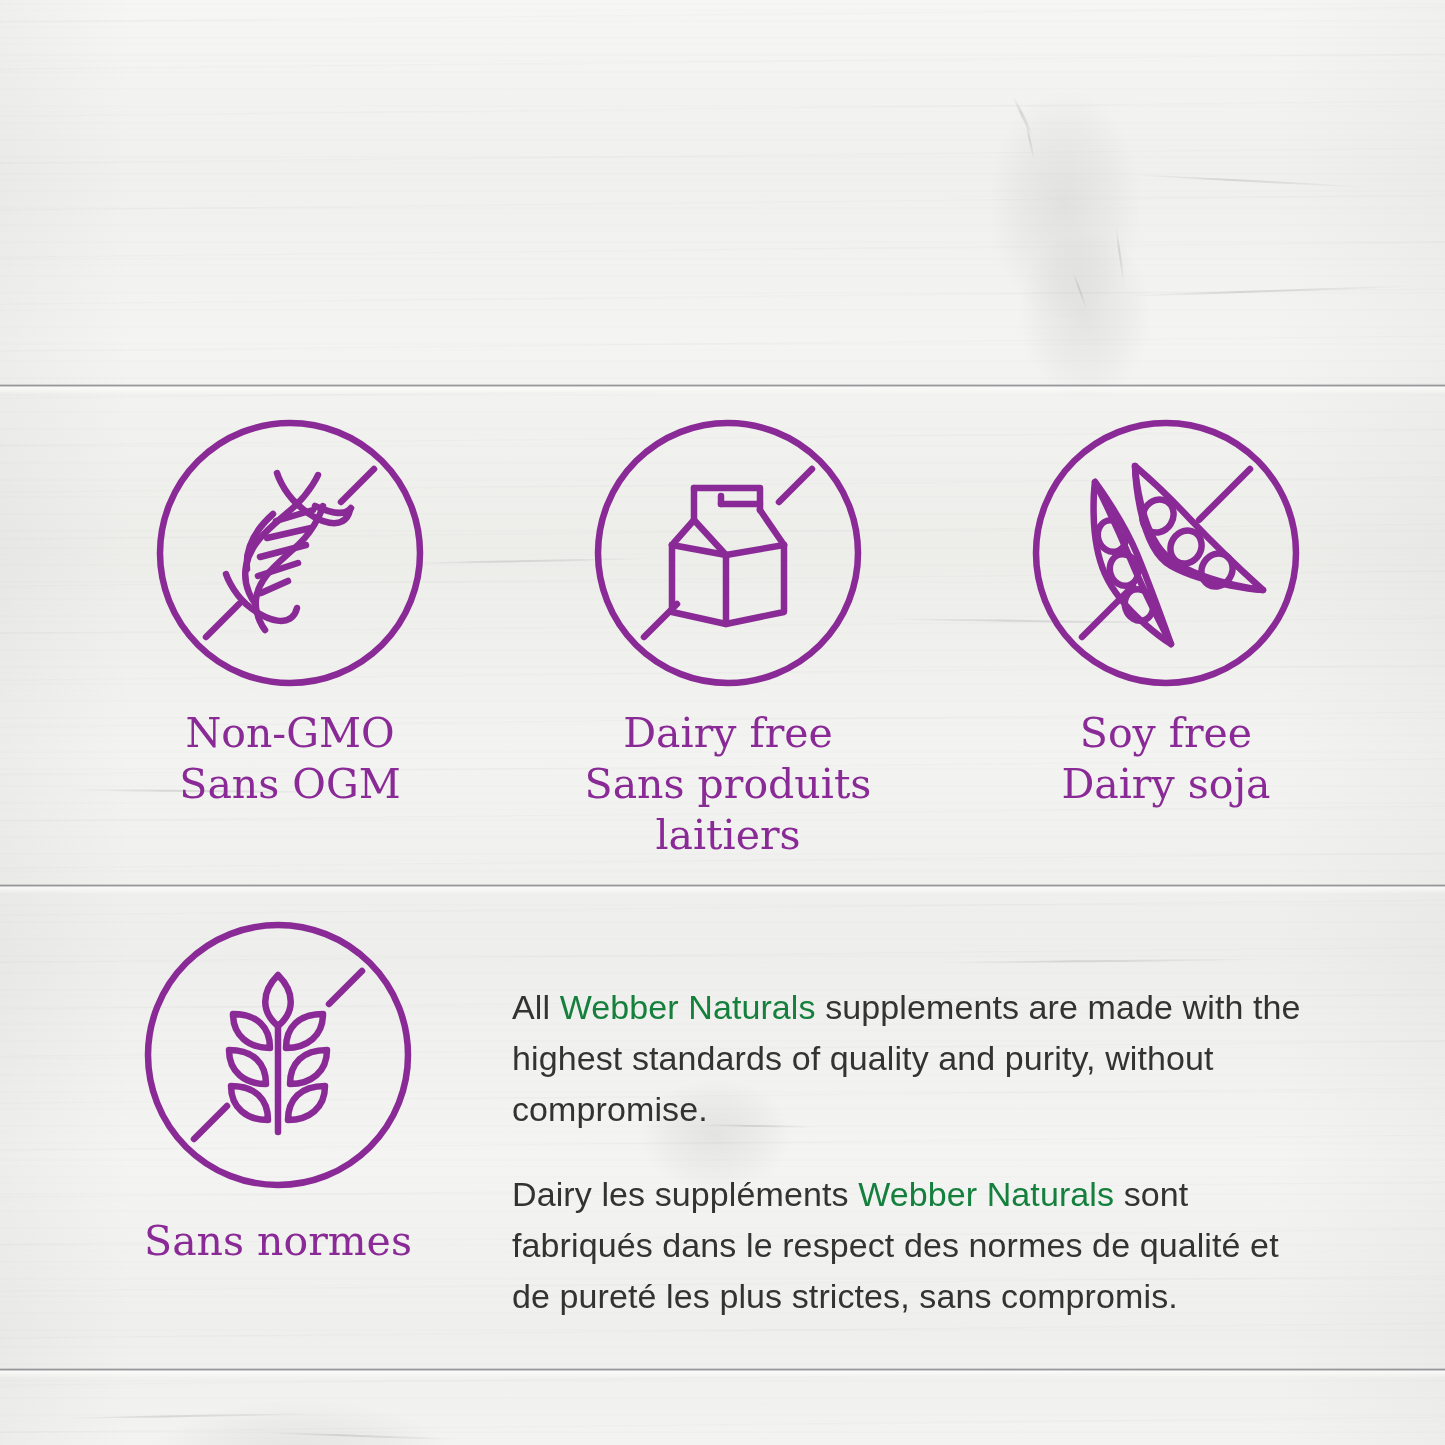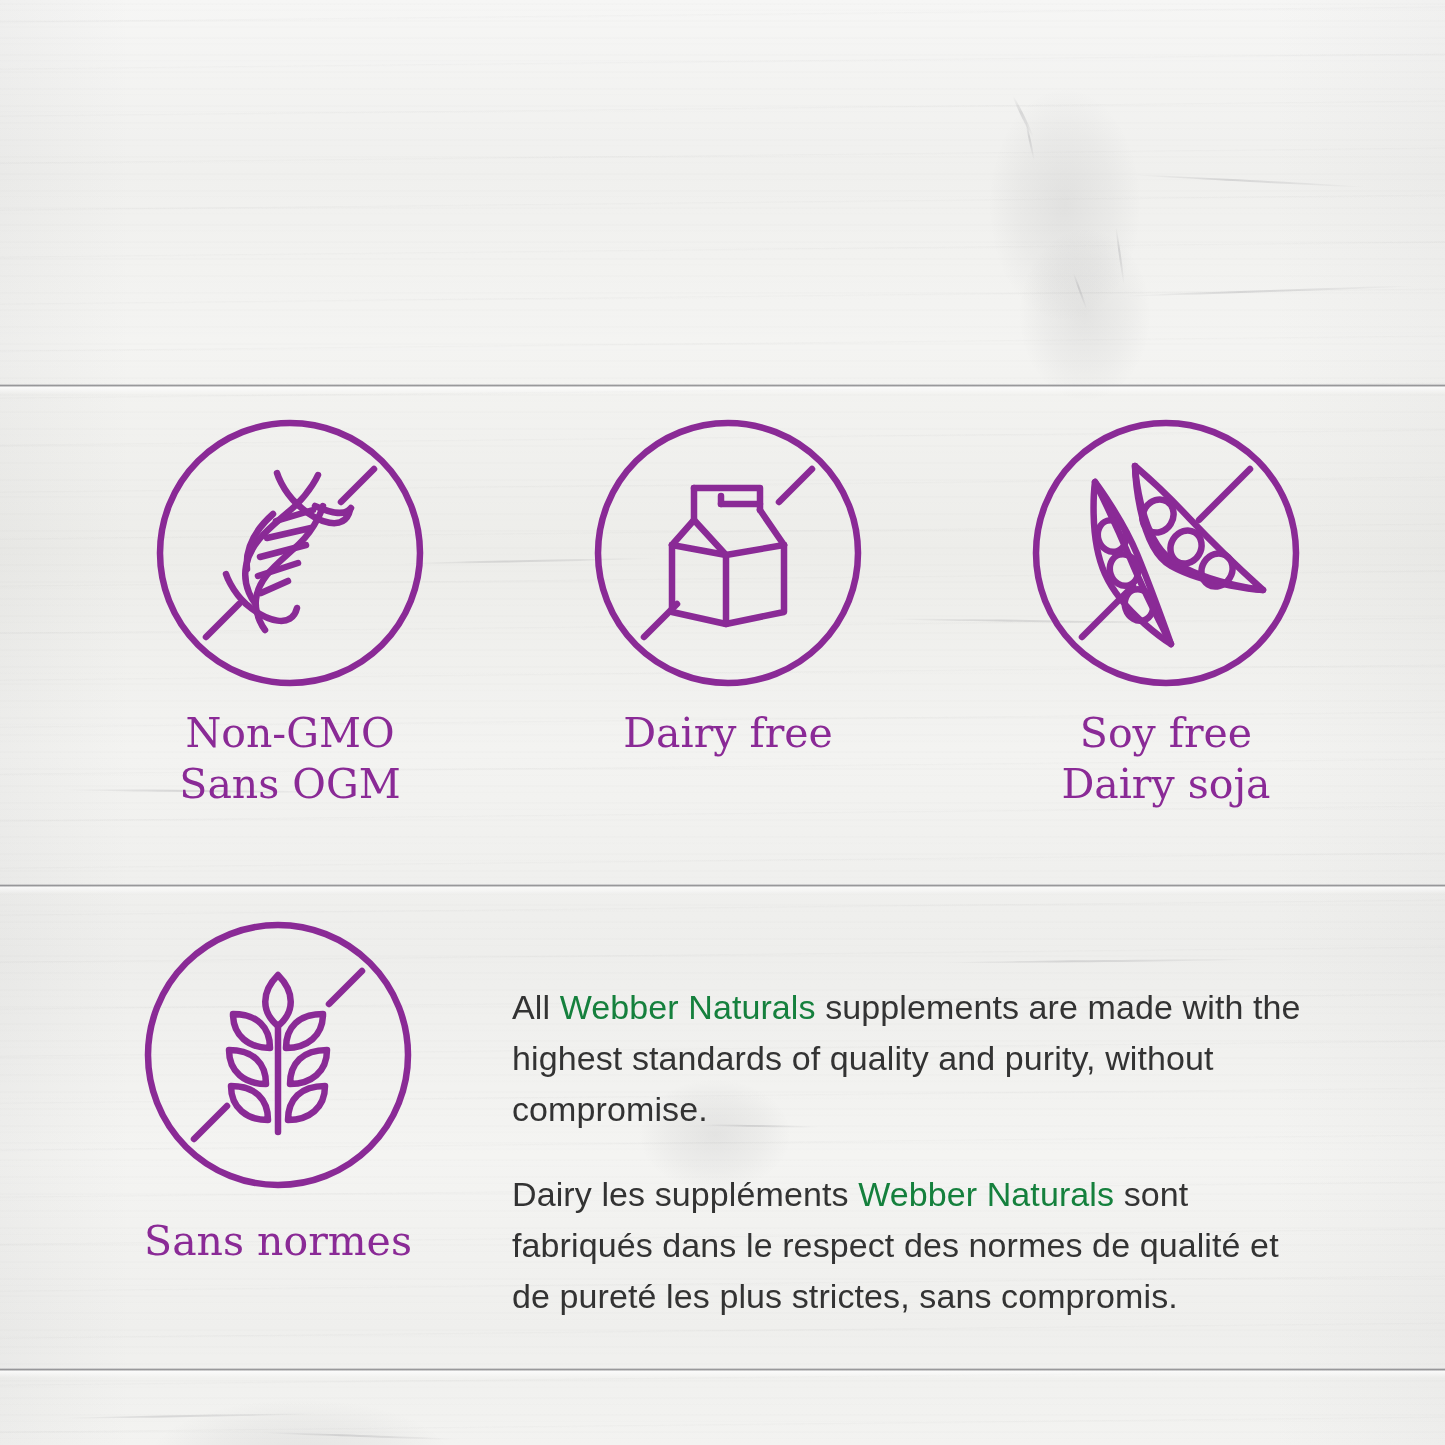--- a/index.html
+++ b/index.html
@@ -292,20 +292,21 @@
             <path d="M101 70 L167 70 L167 92"></path>
             <path d="M167 92 L191 127"></path>
             <path d="M101 102 L133 137"></path>
 
             <path d="M128 86 L167 86"></path>
             <path d="M128 86 L128 78"></path>
           </g>
         </svg>
         <div class="caption">
           <span class="l1">Dairy free</span>
+          <span class="l2">Sans produits laitiers</span>
         </div>
       </div>
 
       <div class="icon-cell c3">
         <svg class="badge" viewBox="0 0 270 270">
           <g fill="none" stroke="#8a2a96" stroke-width="6.5" stroke-linecap="round" stroke-linejoin="round">
             <circle cx="135" cy="135" r="130"></circle>
             <line x1="219" y1="51" x2="168" y2="102"></line>
             <line x1="102" y1="168" x2="51" y2="219"></line>
 

